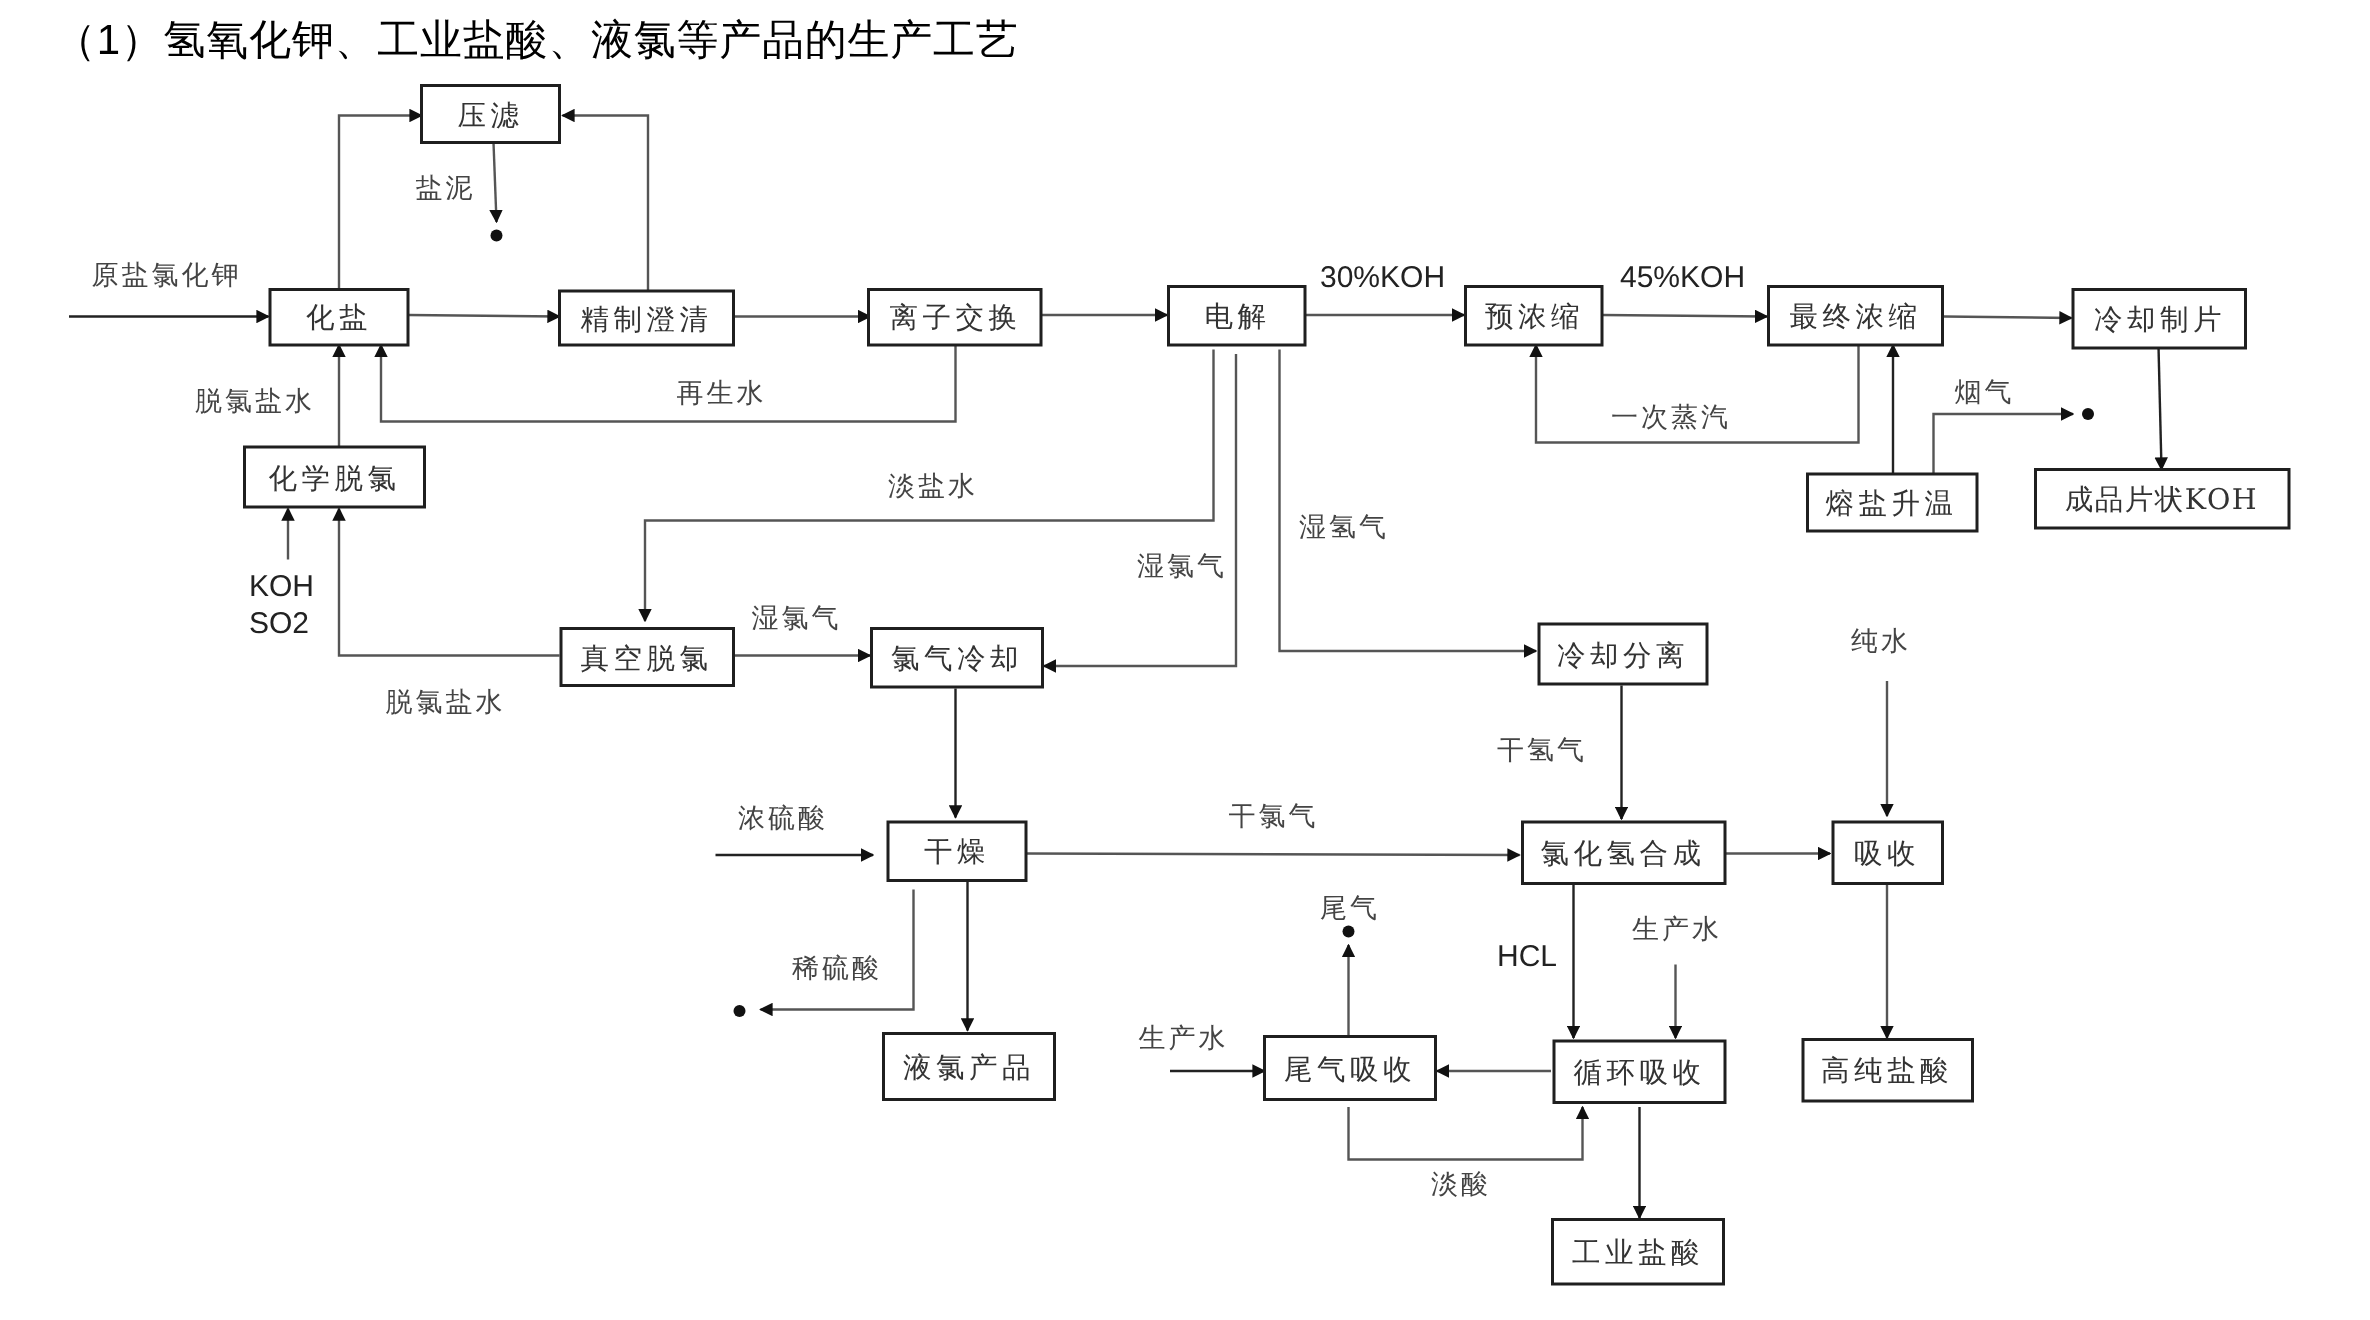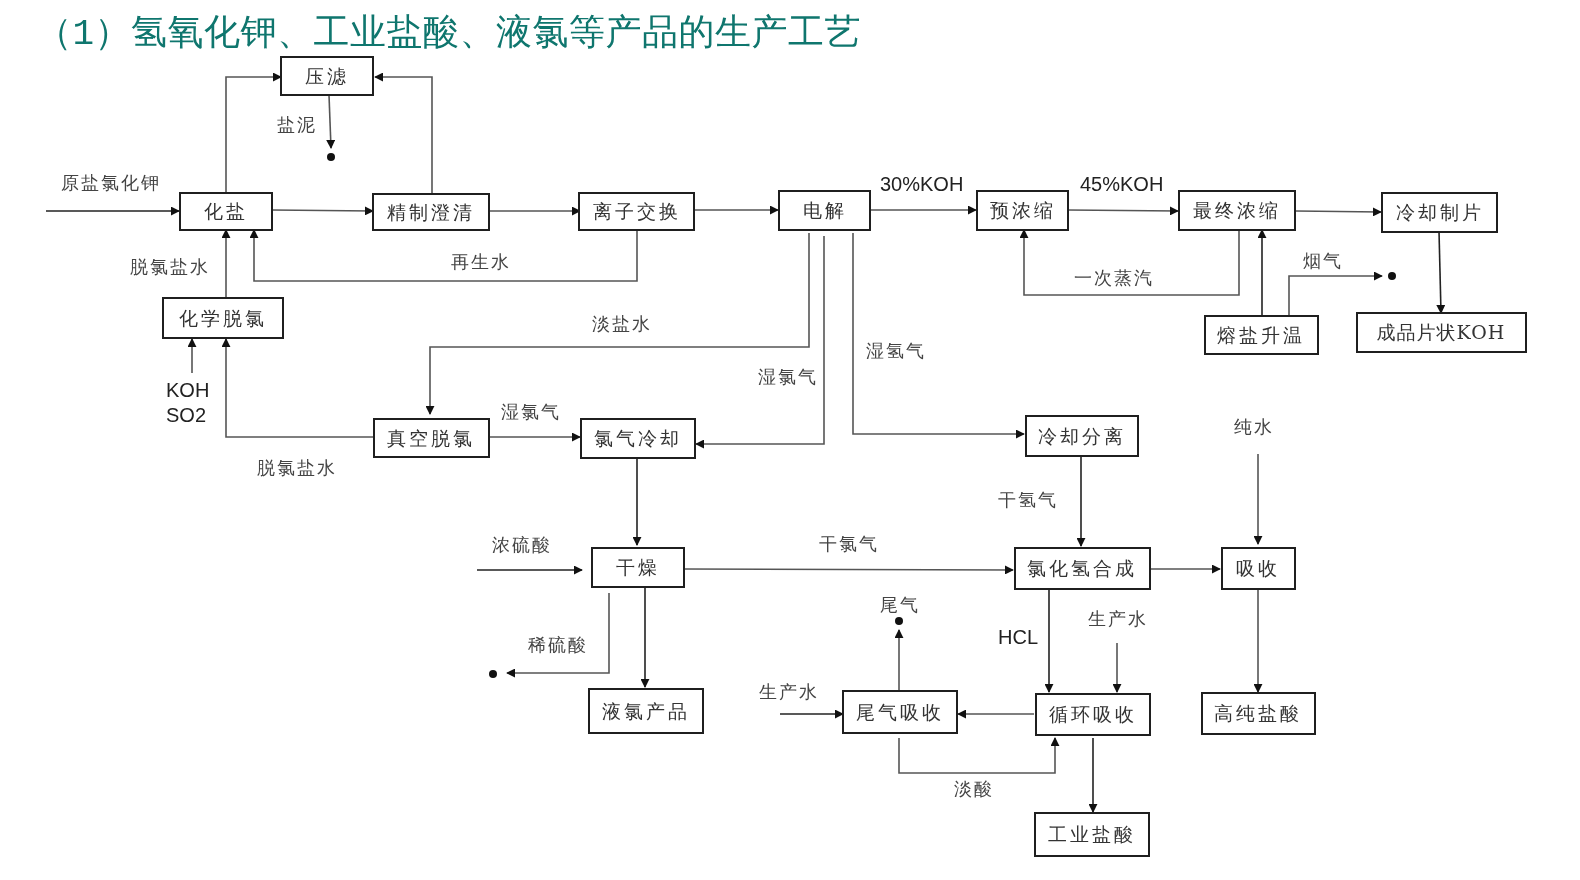--- a/index.html
+++ b/index.html
@@ -1,17 +1,17 @@
 <!DOCTYPE html>
 <html><head>
 <meta charset="utf-8">
 <style>
   html, body { margin: 0; padding: 0; background: #ffffff; }
   body { width: 1580px; height: 880px; overflow: hidden; position: relative; font-family: "DejaVu Serif", "Liberation Serif", serif; color: #222; }
-  #title { position: absolute; left: 36px; top: 8px; font-size: 36px; color: #0f766e; font-family: Liberation Mono, monospace; letter-spacing: 0.5px; }
+  #title { position: absolute; left: 36px; top: 8px; font-size: 28px; color: #000000; font-family: Liberation Sans, sans-serif; letter-spacing: 0.5px; }
   #diagram { position: absolute; left: 0; top: 0; }
   .box rect { fill: #ffffff; stroke: #1f1f1f; stroke-width: 2; }
   .box text { font-size: 19px; fill: #333; font-family: "DejaVu Serif", "Liberation Serif", serif; letter-spacing: 3px; }
   .flow { fill: none; stroke: #555; stroke-width: 1.6; }
   .flow.dark { stroke: #222; }
   .lbl { font-size: 18px; fill: #444; font-family: "DejaVu Serif", "Liberation Serif", serif; letter-spacing: 2px; }
   .lbl.sans { font-family: "Liberation Sans", "DejaVu Sans", sans-serif; fill: #222; font-size: 20px; letter-spacing: 0; }
   .dot { fill: #111; }
 </style>
 </head>

